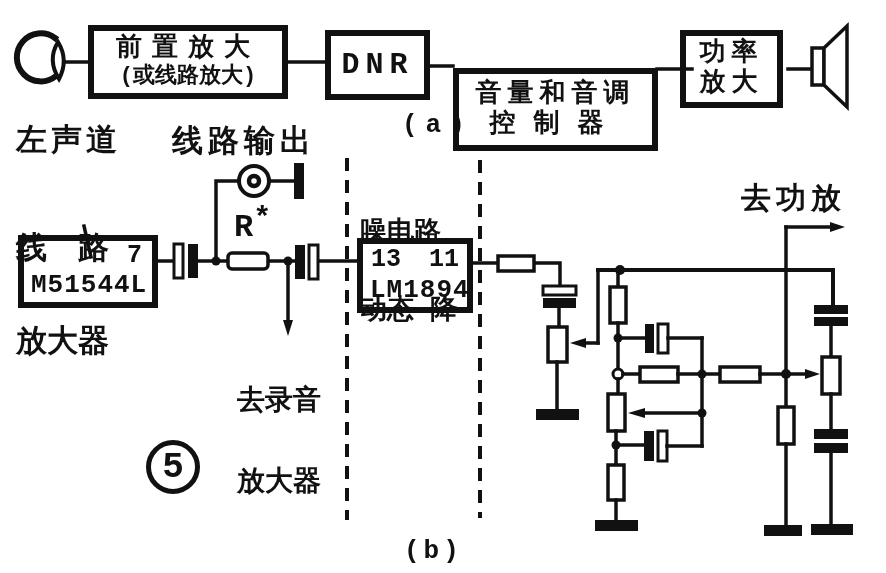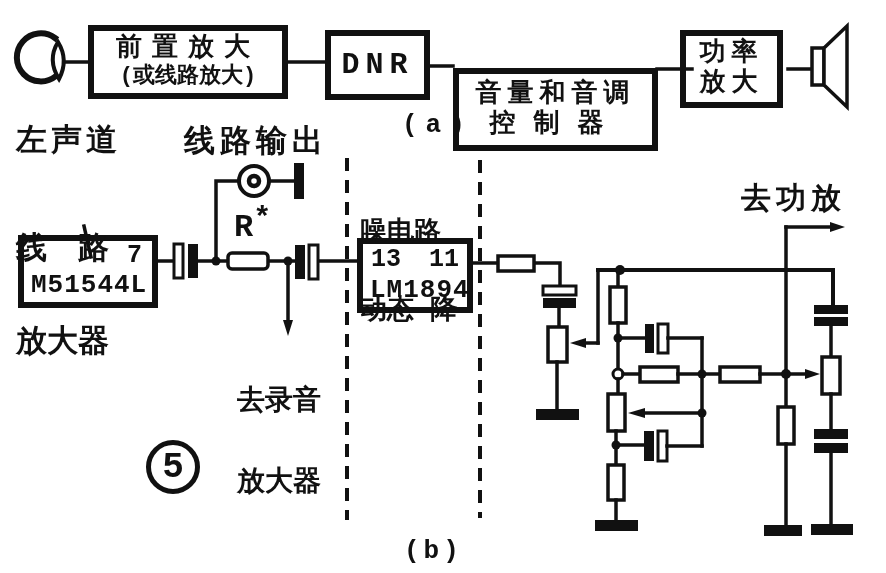--- a/index.html
+++ b/index.html
@@ -212,21 +212,21 @@
     <span class="pin" style="top:1px;left:8px;">13</span>
     <span class="pin" style="top:1px;right:8px;">11</span>
     <span class="icname">LM1894</span>
   </div>
 
   <div class="lbl" style="left:16px;top:126px;font-size:31px;letter-spacing:4px;text-align:right;">左声道</div>
   <div class="lbl" style="left:16px;top:172px;font-size:31px;">
     <div>线　路</div>
     <div>放大器</div>
   </div>
-  <div class="lbl" style="left:172px;top:127px;font-size:31px;letter-spacing:5px;margin-left:12px;">线路输出</div>
+  <div class="lbl" style="left:172px;top:127px;font-size:31px;letter-spacing:5px;">线路输出</div>
   <div class="lbl" style="left:234px;top:212px;font-size:32px;"><span>R</span><span class="rstar">*</span></div>
   <div class="lbl" style="left:237px;top:334px;font-size:28px;line-height:27px;text-align:center;">
     <div>去录音</div>
     <div>放大器</div>
   </div>
   <div class="lbl" style="left:360px;top:168px;font-size:27px;line-height:26px;">
     <div>噪电路</div>
     <div>动态 降</div>
   </div>
   <div class="lbl" style="left:741px;top:185px;font-size:30px;letter-spacing:5px;">去功放</div>

